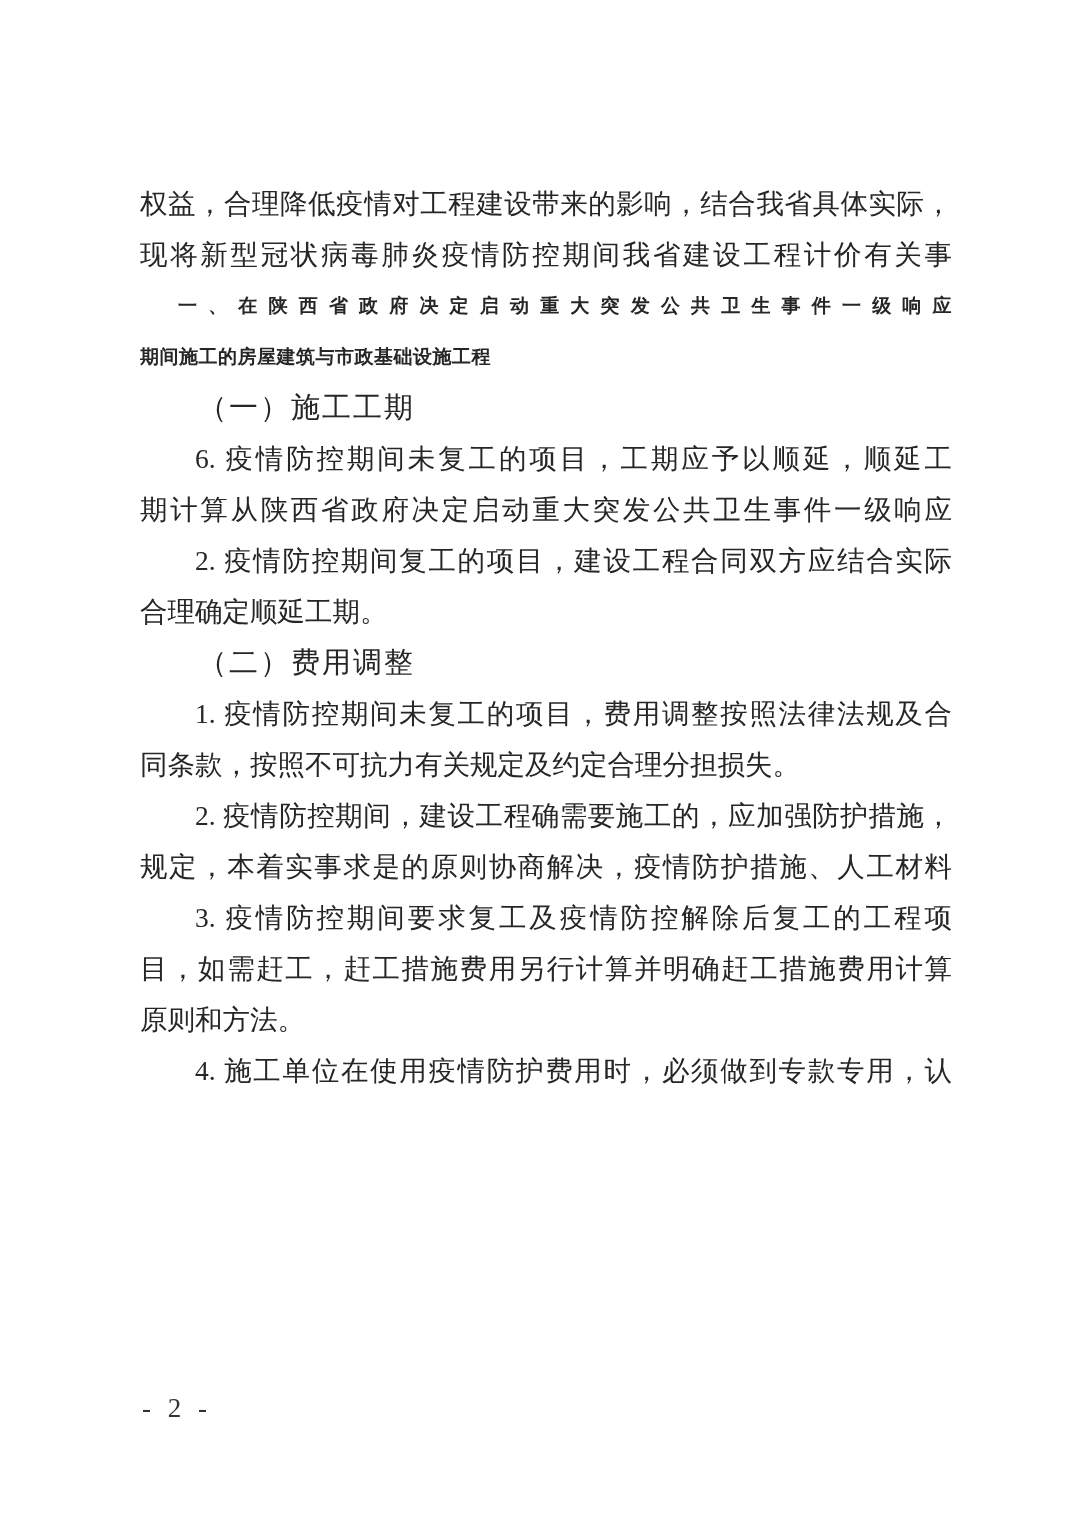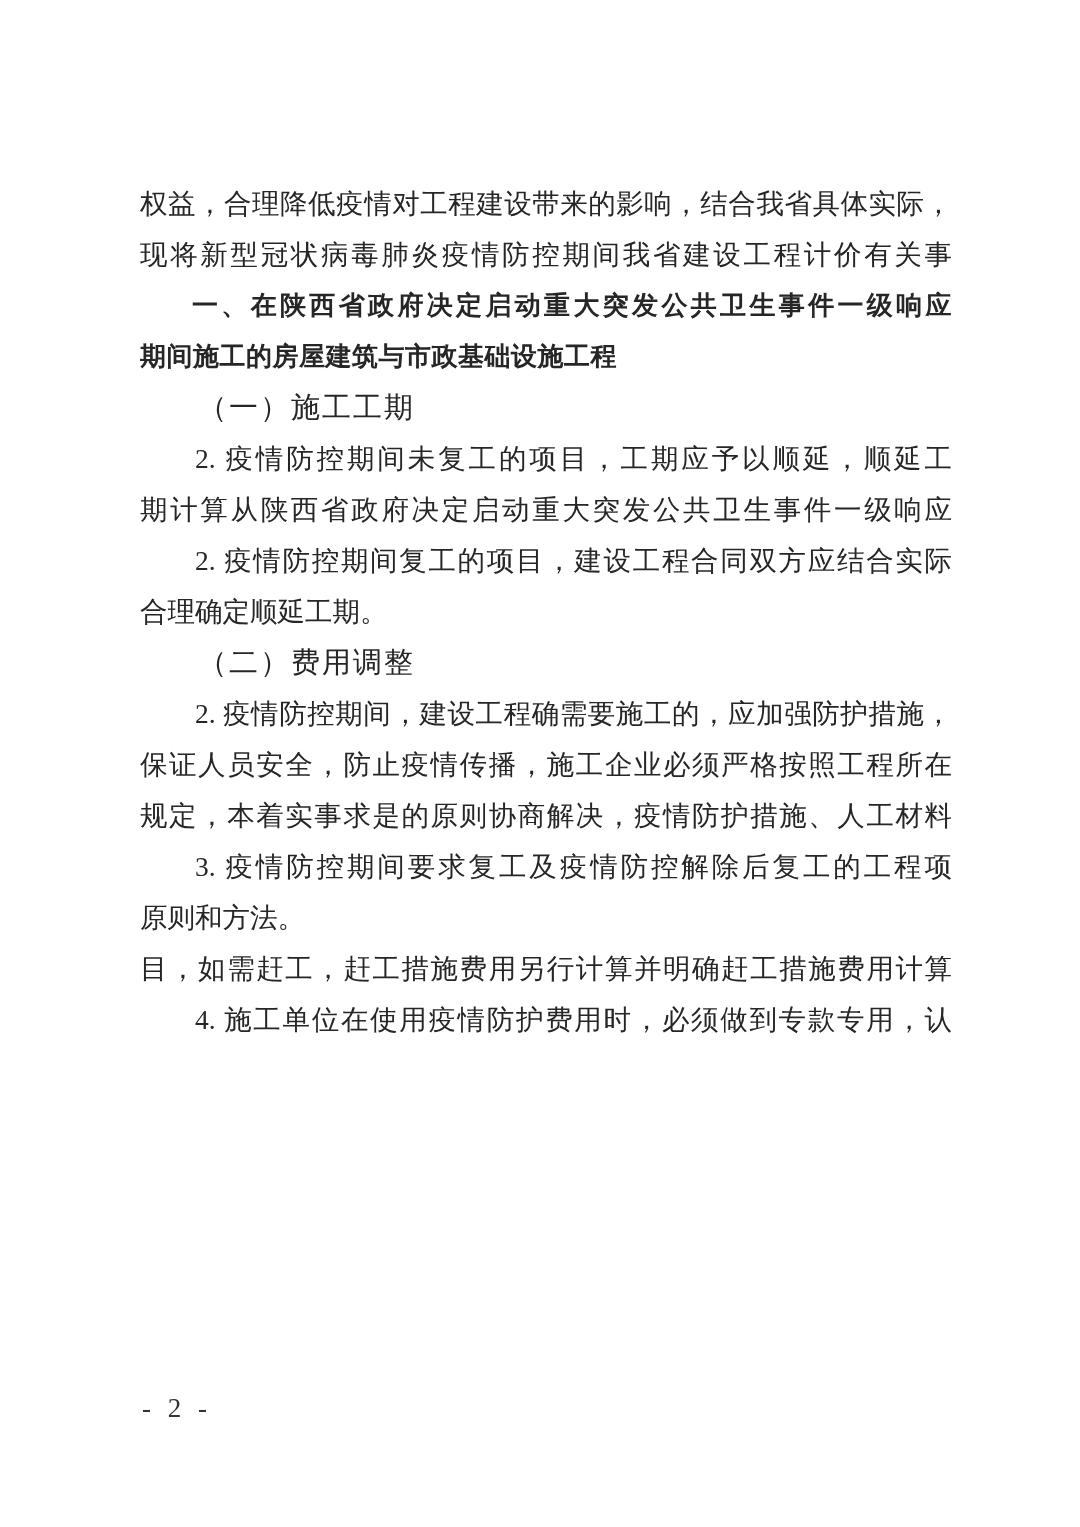--- a/index.html
+++ b/index.html
@@ -43,21 +43,21 @@
     text-align-last: justify;
     text-justify: inter-character;
   }
   
   .line.ind { text-indent: 2em; }
 
   
   .block.h1 .line {
     font-family: "Liberation Sans", "DejaVu Sans", sans-serif;
     font-weight: bold;
-    font-size: 26px;
+    font-size: 19px;
     letter-spacing: 0.5px;
   }
   
   .block.h2 .line {
     font-weight: normal;
     font-size: 29px;
     letter-spacing: 2px;
   }
 
   .footer {
@@ -81,38 +81,41 @@
         <div class="line fill">现将新型冠状病毒肺炎疫情防控期间我省建设工程计价有关事</div>
       </div>
       <div class="block h1">
         <div class="line ind fill">一、在陕西省政府决定启动重大突发公共卫生事件一级响应</div>
         <div class="line">期间施工的房屋建筑与市政基础设施工程</div>
       </div>
       <div class="block h2">
         <div class="line ind">（一）施工工期</div>
       </div>
       <div class="block body">
-        <div class="line ind fill">2. 疫情防控期间未复工的项目，工期应予以顺延，顺延工</div>
+        <div class="line ind fill">6. 疫情防控期间未复工的项目，工期应予以顺延，顺延工</div>
         <div class="line fill">期计算从陕西省政府决定启动重大突发公共卫生事件一级响应</div>
       </div>
       <div class="block body">
         <div class="line ind fill">2. 疫情防控期间复工的项目，建设工程合同双方应结合实际</div>
         <div class="line">合理确定顺延工期。</div>
       </div>
       <div class="block h2">
         <div class="line ind">（二）费用调整</div>
       </div>
       <div class="block body">
+        <div class="line ind fill">1. 疫情防控期间未复工的项目，费用调整按照法律法规及合</div>
+        <div class="line">同条款，按照不可抗力有关规定及约定合理分担损失。</div>
+      </div>
+      <div class="block body">
         <div class="line ind fill">2. 疫情防控期间，建设工程确需要施工的，应加强防护措施，</div>
-        <div class="line fill">保证人员安全，防止疫情传播，施工企业必须严格按照工程所在</div>
         <div class="line fill">规定，本着实事求是的原则协商解决，疫情防护措施、人工材料</div>
       </div>
       <div class="block body">
         <div class="line ind fill">3. 疫情防控期间要求复工及疫情防控解除后复工的工程项</div>
+        <div class="line fill">目，如需赶工，赶工措施费用另行计算并明确赶工措施费用计算</div>
         <div class="line">原则和方法。</div>
-        <div class="line fill">目，如需赶工，赶工措施费用另行计算并明确赶工措施费用计算</div>
       </div>
       <div class="block body">
         <div class="line ind fill">4. 施工单位在使用疫情防护费用时，必须做到专款专用，认</div>
       </div>
     </div>
   <div class="footer">- 2 -</div>
 </div>
 
 </body></html>

